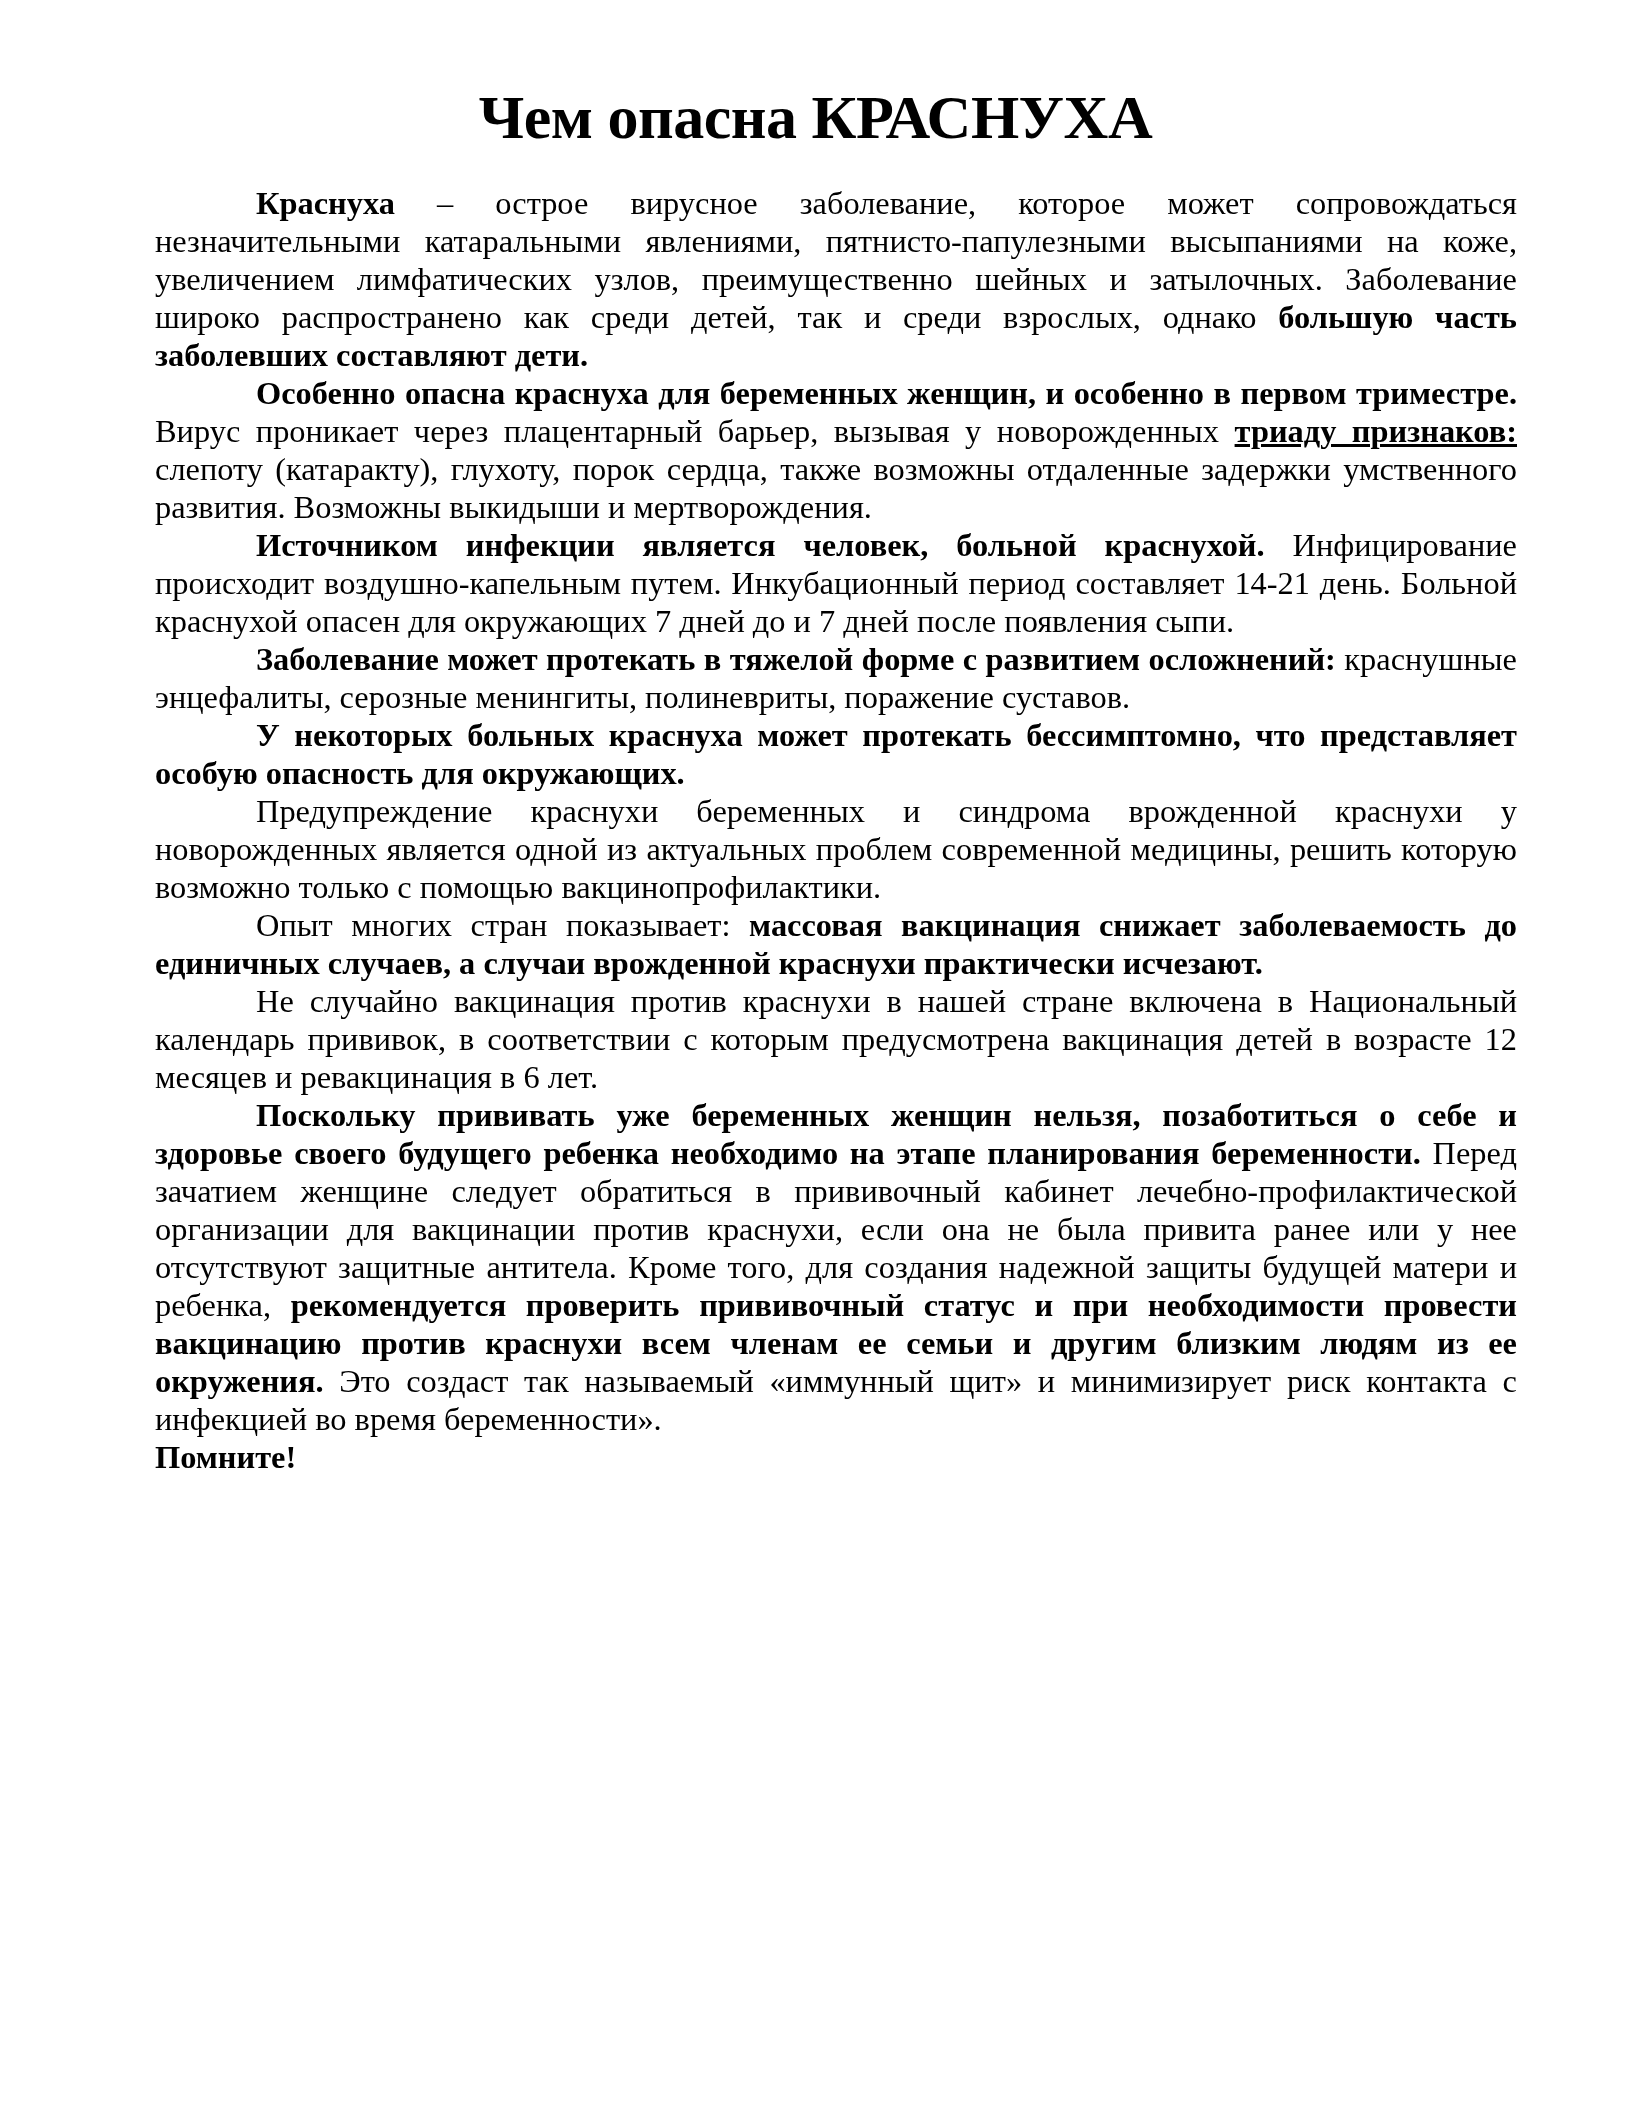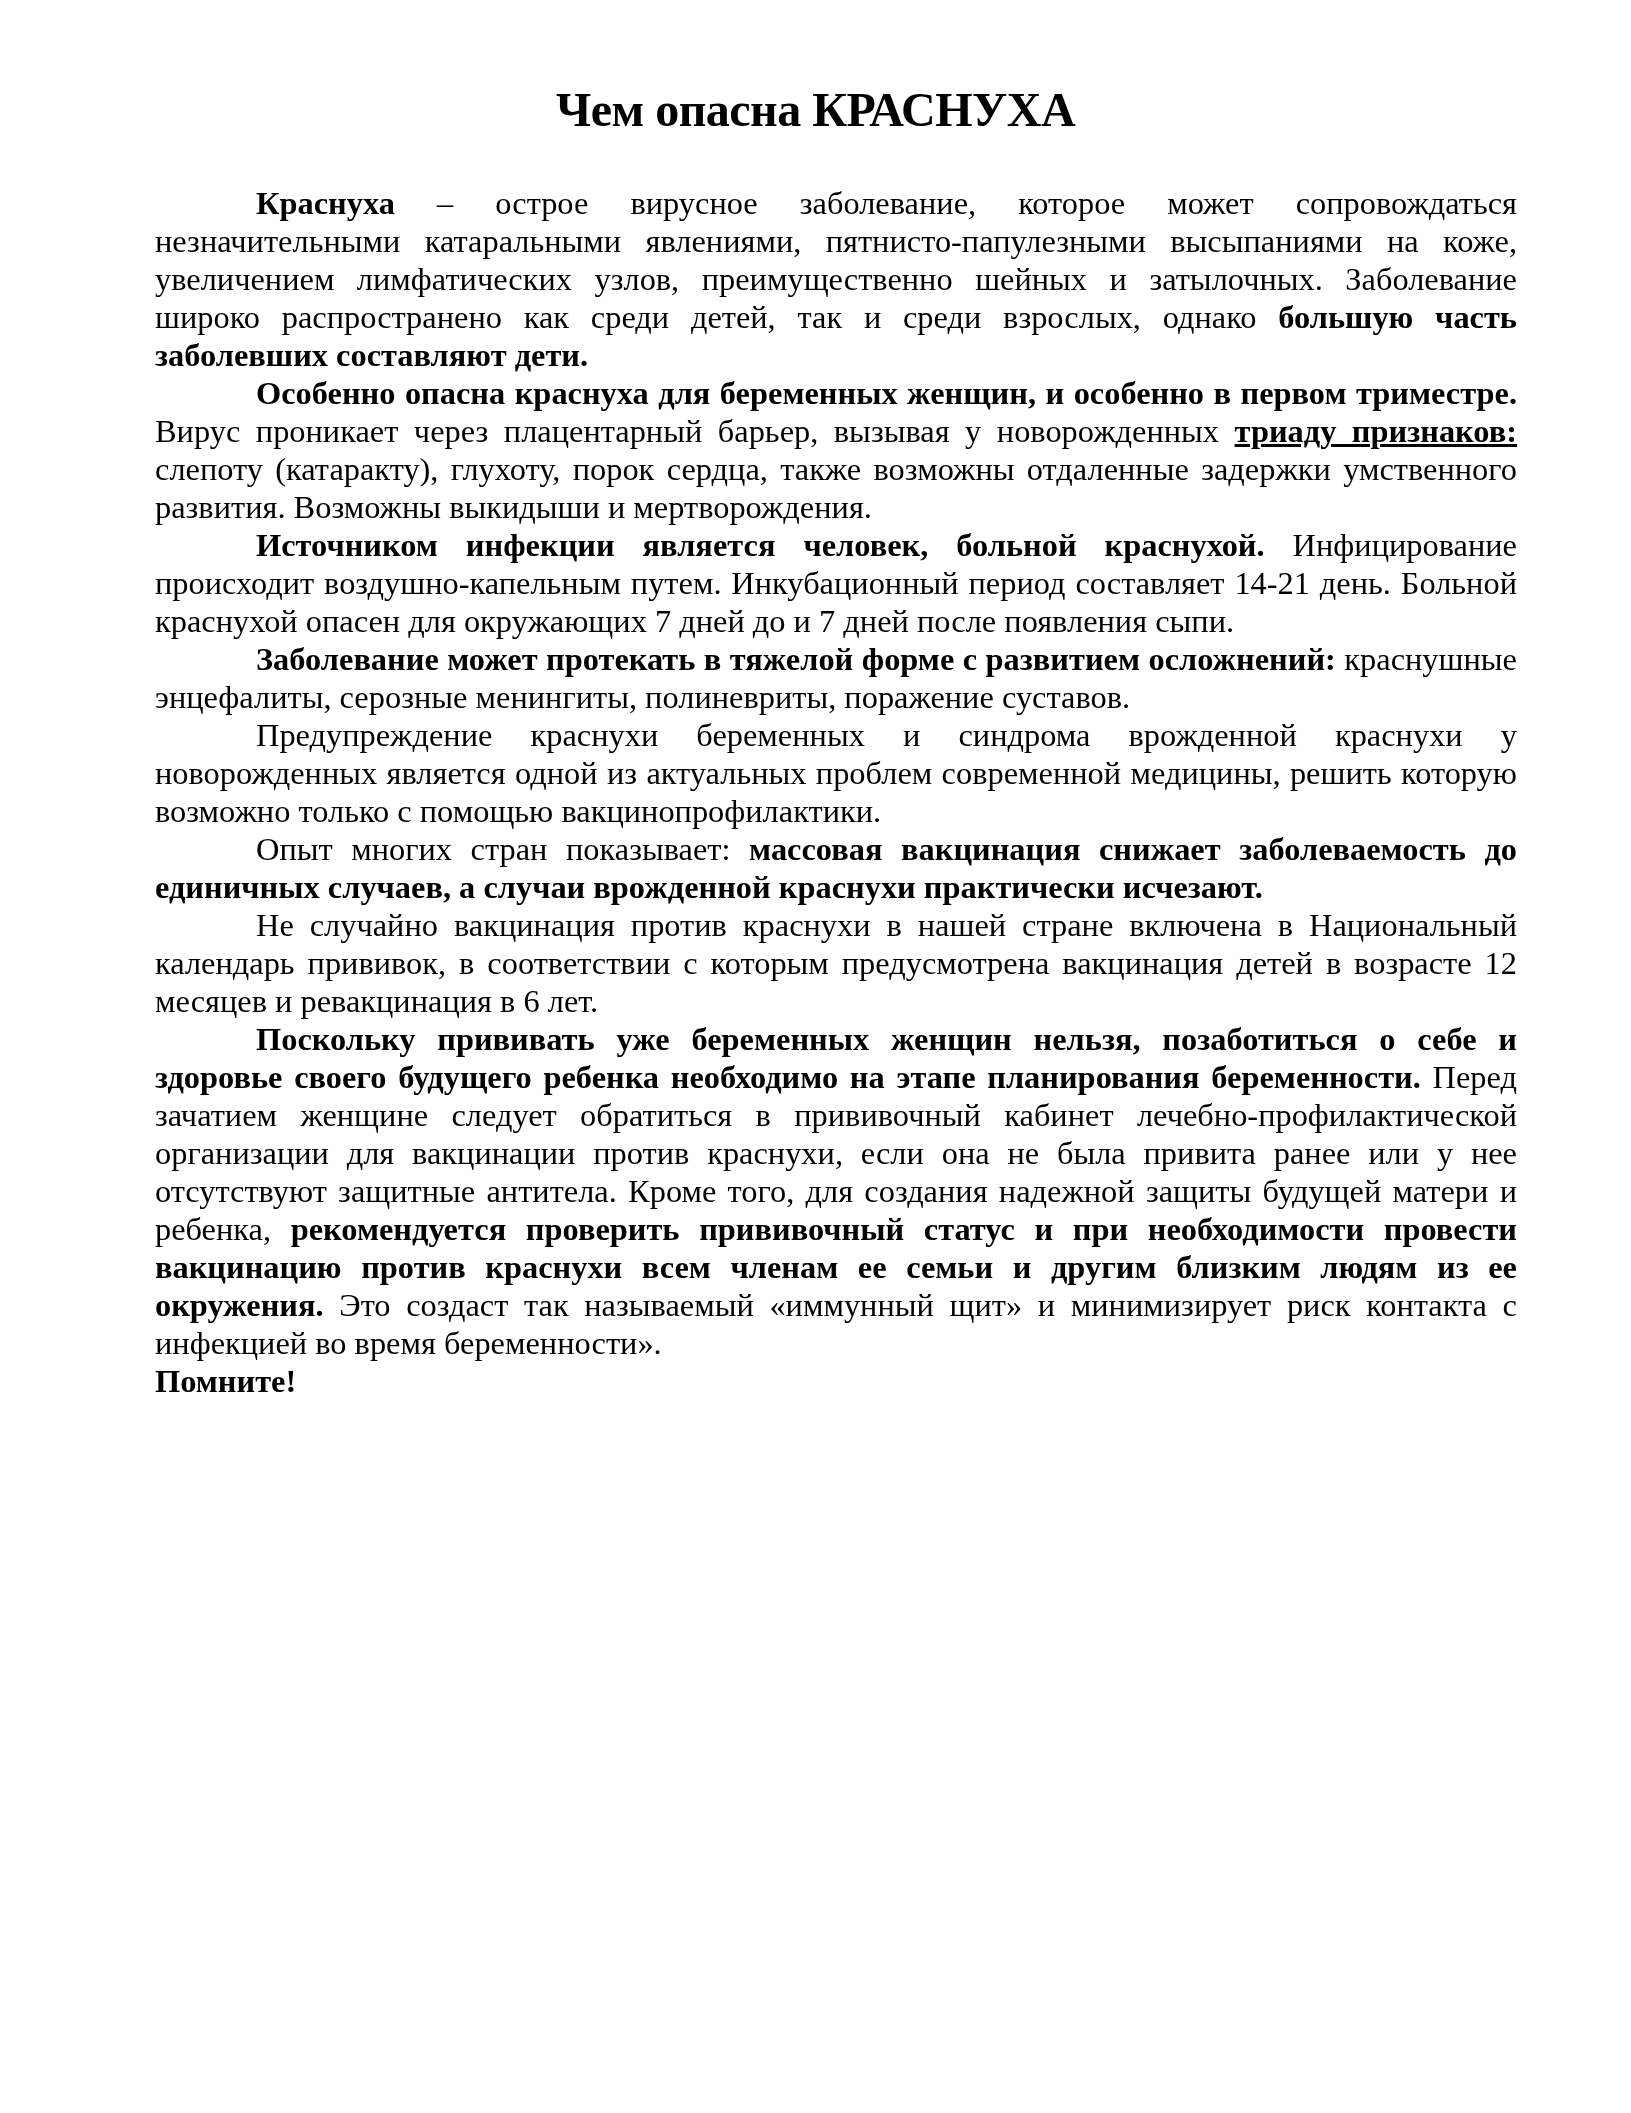--- a/index.html
+++ b/index.html
@@ -2,21 +2,21 @@
 <html><head>
   <meta charset="utf-8">
   <style>
     html, body { margin: 0; padding: 0; background: #ffffff; }
     body {
       width: 1631px; height: 2113px; position: relative; overflow: hidden;
       font-family: "Liberation Serif", "DejaVu Serif", serif; color: #000;
     }
     .title {
       position: absolute; top: 82px; left: 0; width: 1631px; text-align: center;
-      font-size: 48px; font-weight: bold; margin: 0; letter-spacing: -0.5px;
+      font-size: 62px; font-weight: bold; margin: 0; letter-spacing: -0.5px;
     }
     .body-text {
       position: absolute; top: 184px; left: 155px; width: 1362px;
       font-size: 32.4px; line-height: 38px; text-align: justify;
     }
     .body-text p { margin: 0; text-indent: 101px; }
     .body-text b { font-weight: bold; }
     .body-text u { text-decoration-thickness: 3px; }
     .remember { text-indent: 0 !important; text-align: left; font-weight: bold; }
     .footer {
@@ -32,20 +32,21 @@
 
 <div class="body-text">
   <p><b>Краснуха</b><span> – острое вирусное заболевание, которое может сопровождаться незначительными катаральными явлениями, пятнисто-папулезными высыпаниями на коже, увеличением лимфатических узлов, преимущественно шейных и затылочных. Заболевание широко распространено как среди детей, так и среди взрослых, однако </span><b>большую часть заболевших составляют дети.</b></p>
 
   <p><b>Особенно опасна краснуха для беременных женщин, и особенно в первом триместре.</b><span> Вирус проникает через плацентарный барьер, вызывая у новорожденных </span><b><u>триаду признаков:</u></b><span> слепоту (катаракту), глухоту, порок сердца, также возможны отдаленные задержки умственного развития. Возможны выкидыши и мертворождения.</span></p>
 
   <p><b>Источником инфекции является человек, больной краснухой.</b><span> Инфицирование происходит воздушно-капельным путем. Инкубационный период составляет 14-21 день. Больной краснухой опасен для окружающих 7 дней до и 7 дней после появления сыпи.</span></p>
 
   <p><b>Заболевание может протекать в тяжелой форме с развитием осложнений:</b><span> краснушные энцефалиты, серозные менингиты, полиневриты, поражение суставов.</span></p>
 
+  <p><b>У некоторых больных краснуха может протекать бессимптомно, что представляет особую опасность для окружающих.</b></p>
 
   <p><span>Предупреждение краснухи беременных и синдрома врожденной краснухи у новорожденных является одной из актуальных проблем современной медицины, решить которую возможно только с помощью вакцинопрофилактики.</span></p>
 
   <p><span>Опыт многих стран показывает: </span><b>массовая вакцинация снижает заболеваемость до единичных случаев, а случаи врожденной краснухи практически исчезают.</b></p>
 
   <p><span>Не случайно вакцинация против краснухи в нашей стране включена в Национальный календарь прививок, в соответствии с которым предусмотрена вакцинация детей в возрасте 12 месяцев и ревакцинация в 6 лет.</span></p>
 
   <p><b>Поскольку прививать уже беременных женщин нельзя, позаботиться о себе и здоровье своего будущего ребенка необходимо на этапе планирования беременности.</b><span> Перед зачатием женщине следует обратиться в прививочный кабинет лечебно-профилактической организации для вакцинации против краснухи, если она не была привита ранее или у нее отсутствуют защитные антитела. Кроме того, для создания надежной защиты будущей матери и ребенка, </span><b>рекомендуется проверить прививочный статус и при необходимости провести вакцинацию против краснухи всем членам ее семьи и другим близким людям из ее окружения.</b><span> Это создаст так называемый «иммунный щит» и минимизирует риск контакта с инфекцией во время беременности».</span></p>
 
   <p class="remember">Помните!</p>

